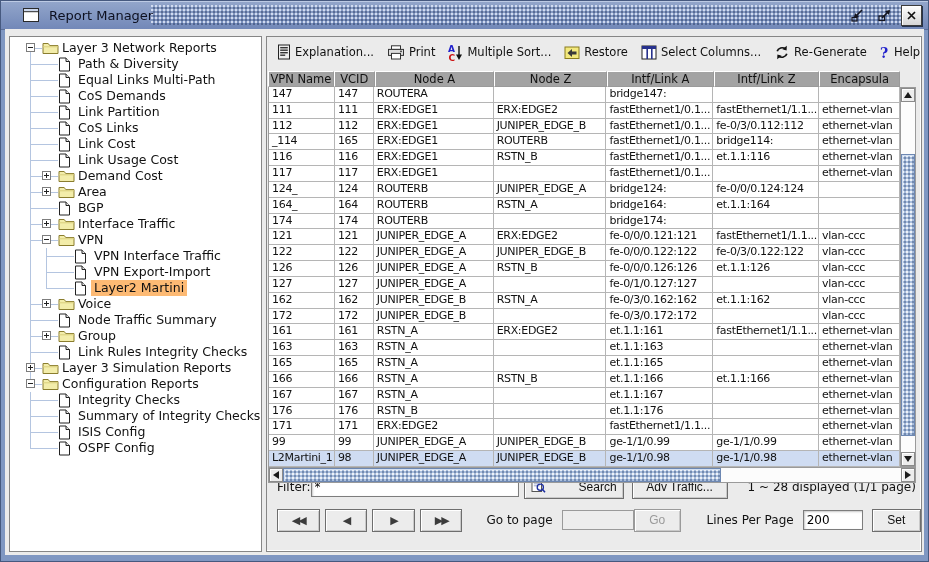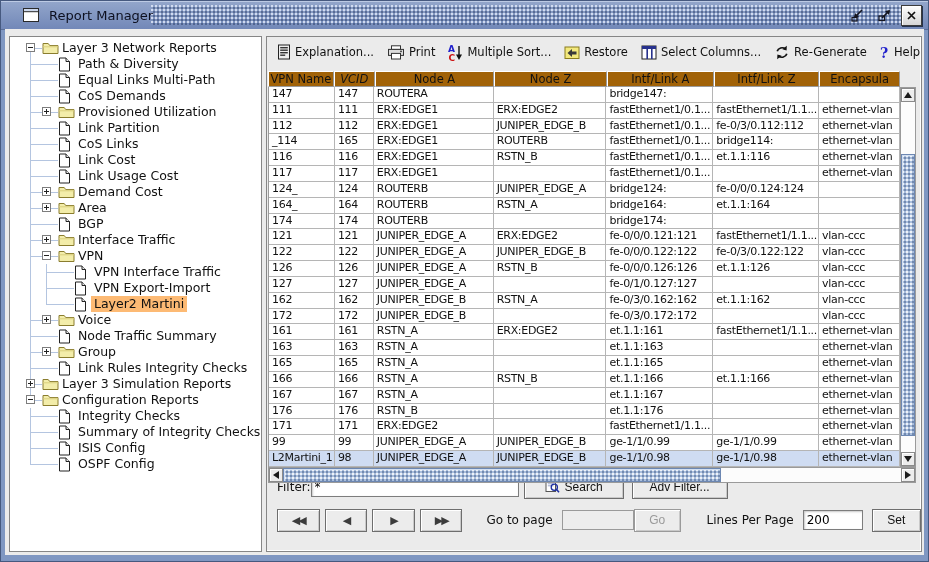--- a/index.html
+++ b/index.html
@@ -39,21 +39,21 @@
   .t-label.selected{background:#fdba74;}
   
   .main-panel{position:absolute;left:261px;top:7px;right:2px;bottom:3px;border:1px solid #868686;
     background:#ebebeb;box-shadow:inset -1px -1px 0 #fff;}
   .toolbar{height:30px;display:flex;align-items:center;gap:13px;padding:0 6px 0 10px;}
   .tbtn{display:flex;align-items:center;gap:4px;font-size:11.5px;color:#111;white-space:nowrap;cursor:default;}
   .tbtn .ticon{display:flex;align-items:center;}
   
   .table-area{position:relative;margin:4px 0 0 1px;width:648px;}
   .thead{display:flex;width:632px;}
-  .th{height:16px;line-height:15px;font-size:11.5px;text-align:center;color:#111;background:#a16207;
+  .th{height:16px;line-height:15px;font-size:11.5px;text-align:center;color:#111;background:#a3a3a3;
     box-sizing:border-box;border:1px solid #9a9a9a;border-left-color:#fff;border-top-color:#fff;
     overflow:hidden;white-space:nowrap;cursor:default;}
   .tbody{width:632px;height:380px;overflow:hidden;background:#fff;border-left:1px solid #9a9a9a;box-sizing:border-box;}
   .trow{display:flex;height:15.83px;box-sizing:border-box;}
   .trow.selected{background:#cfdcf2;}
   .td{box-sizing:border-box;font-size:11px;letter-spacing:-0.3px;line-height:14.5px;padding-left:3px;
     border-right:1px solid #b5b5b5;border-bottom:1px solid #b5b5b5;overflow:hidden;white-space:nowrap;color:#111;}
   
   .vscroll{position:absolute;left:632px;top:16px;width:16px;height:380px;background:#fcfcfc;
     border:1px solid #9a9a9a;box-sizing:border-box;}
@@ -156,30 +156,20 @@
           <span class="stub" style="left: 20px; width: 28px;"></span>
           <span class="t-icon" style="left: 48px;"><svg width="13" height="15" viewBox="0 0 13 15">
               <path d="M1.5 1 L8 1 L11.5 4.5 L11.5 14 L1.5 14 Z" fill="#fff" stroke="#222"></path>
               <path d="M8 1 L8 4.5 L11.5 4.5" fill="#e8e8e8" stroke="#222"></path>
             </svg></span>
           <span class="t-label" style="left: 65px;">CoS Demands</span>
         </div>
         <div class="tree-row">
           <span class="guide full" style="left: 20px;"></span>
           <span class="stub" style="left: 20px; width: 28px;"></span>
-          <span class="expander plus" style="left: 32px;"></span>
-          <span class="t-icon" style="left: 48px;"><svg width="17" height="14" viewBox="0 0 17 14">
-              <path d="M1 12.5 L1 2.5 L6.2 2.5 L7.8 4.6 L16 4.6 L16 12.5 Z" fill="#f3edaa" stroke="#8a7d2e"></path>
-              <path d="M1 5.8 L16 5.8" stroke="#d9cf7d"></path>
-            </svg></span>
-          <span class="t-label" style="left: 65px;">Provisioned Utilization</span>
-        </div>
-        <div class="tree-row">
-          <span class="guide full" style="left: 20px;"></span>
-          <span class="stub" style="left: 20px; width: 28px;"></span>
           <span class="t-icon" style="left: 48px;"><svg width="13" height="15" viewBox="0 0 13 15">
               <path d="M1.5 1 L8 1 L11.5 4.5 L11.5 14 L1.5 14 Z" fill="#fff" stroke="#222"></path>
               <path d="M8 1 L8 4.5 L11.5 4.5" fill="#e8e8e8" stroke="#222"></path>
             </svg></span>
           <span class="t-label" style="left: 65px;">Link Partition</span>
         </div>
         <div class="tree-row">
           <span class="guide full" style="left: 20px;"></span>
           <span class="stub" style="left: 20px; width: 28px;"></span>
           <span class="t-icon" style="left: 48px;"><svg width="13" height="15" viewBox="0 0 13 15">
@@ -454,21 +444,21 @@
                 <text x="0" y="12.5" font-size="14" font-weight="bold" fill="#2222cc" font-family="DejaVu Serif">?</text>
               </svg>
             </span>
             <span>Help</span>
           </div>
         </div>
 
       <div class="table-area">
         <div class="thead">
             <div class="th" style="width: 66px;">VPN Name</div>
-            <div class="th" style="width: 41px; font-style: italic;">VCID</div>
+            <div class="th" style="width: 41px;">VCID</div>
             <div class="th" style="width: 120px;">Node A</div>
             <div class="th" style="width: 113px;">Node Z</div>
             <div class="th" style="width: 107px;">Intf/Link A</div>
             <div class="th" style="width: 106px;">Intf/Link Z</div>
             <div class="th" style="width: 81px;">Encapsula</div>
           </div>
         <div class="tbody">
             <div class="trow">
               <div class="td" style="width: 66px;">147</div>
               <div class="td" style="width: 39px;">147</div>
@@ -704,36 +694,37 @@
           <span class="thumb" style="left:14px;top:0;width:438px;height:14px;"></span>
           <span class="sbtn" style="right:0;top:0;">
               <span class="tri right"></span>
             </span>
         </div>
       </div>
 
       <div class="filter-row">
         <span class="lbl">Filter:</span>
         <input class="tfield" style="width: 208px;" value="*">
-        <button class="btn" style="width:100px;margin-left:5px;">
+        <button class="btn" style="width:100px;margin-left:5px;justify-content:space-between;">
           <span class="ticon">
             <svg width="15" height="16" viewBox="0 0 15 16">
                 <rect x="1" y="1" width="9.5" height="12.5" fill="#fff" stroke="#555"></rect>
                 <line x1="2.8" y1="3.8" x2="8.6" y2="3.8" stroke="#9aa6c8"></line>
                 <line x1="2.8" y1="5.8" x2="8.6" y2="5.8" stroke="#9aa6c8"></line>
                 <line x1="2.8" y1="7.8" x2="8.6" y2="7.8" stroke="#9aa6c8"></line>
                 <circle cx="9.3" cy="9.3" r="3.1" fill="none" stroke="#1d2fa0" stroke-width="1.3"></circle>
                 <line x1="11.5" y1="11.5" x2="14" y2="14.3" stroke="#1d2fa0" stroke-width="1.6"></line>
               </svg>
           </span>
           <span>Search</span>
         </button>
         <button class="btn" style="width:96px;margin-left:8px;">
-          <span>Adv Filter...</span>
+          <span>Adv Traffic...</span>
         </button>
+        <span class="status">1 ~ 28 displayed (1/1 page)</span>
       </div>
 
       <div class="nav-row">
         <button class="btn navbtn">◀◀</button>
         <button class="btn navbtn" style="margin-left:5px;">◀</button>
         <button class="btn navbtn" style="margin-left:5px;">▶</button>
         <button class="btn navbtn" style="margin-left:5px;">▶▶</button>
         <span class="lbl" style="margin-left:24px;text-align:center;">Go to page</span>
         <input class="tfield" style="width: 72px; margin-left: 9px; background: rgb(237, 237, 237); box-shadow: none; border-color: rgb(154, 154, 154);" value="">
         <button class="btn disabled" style="width:53px;">

